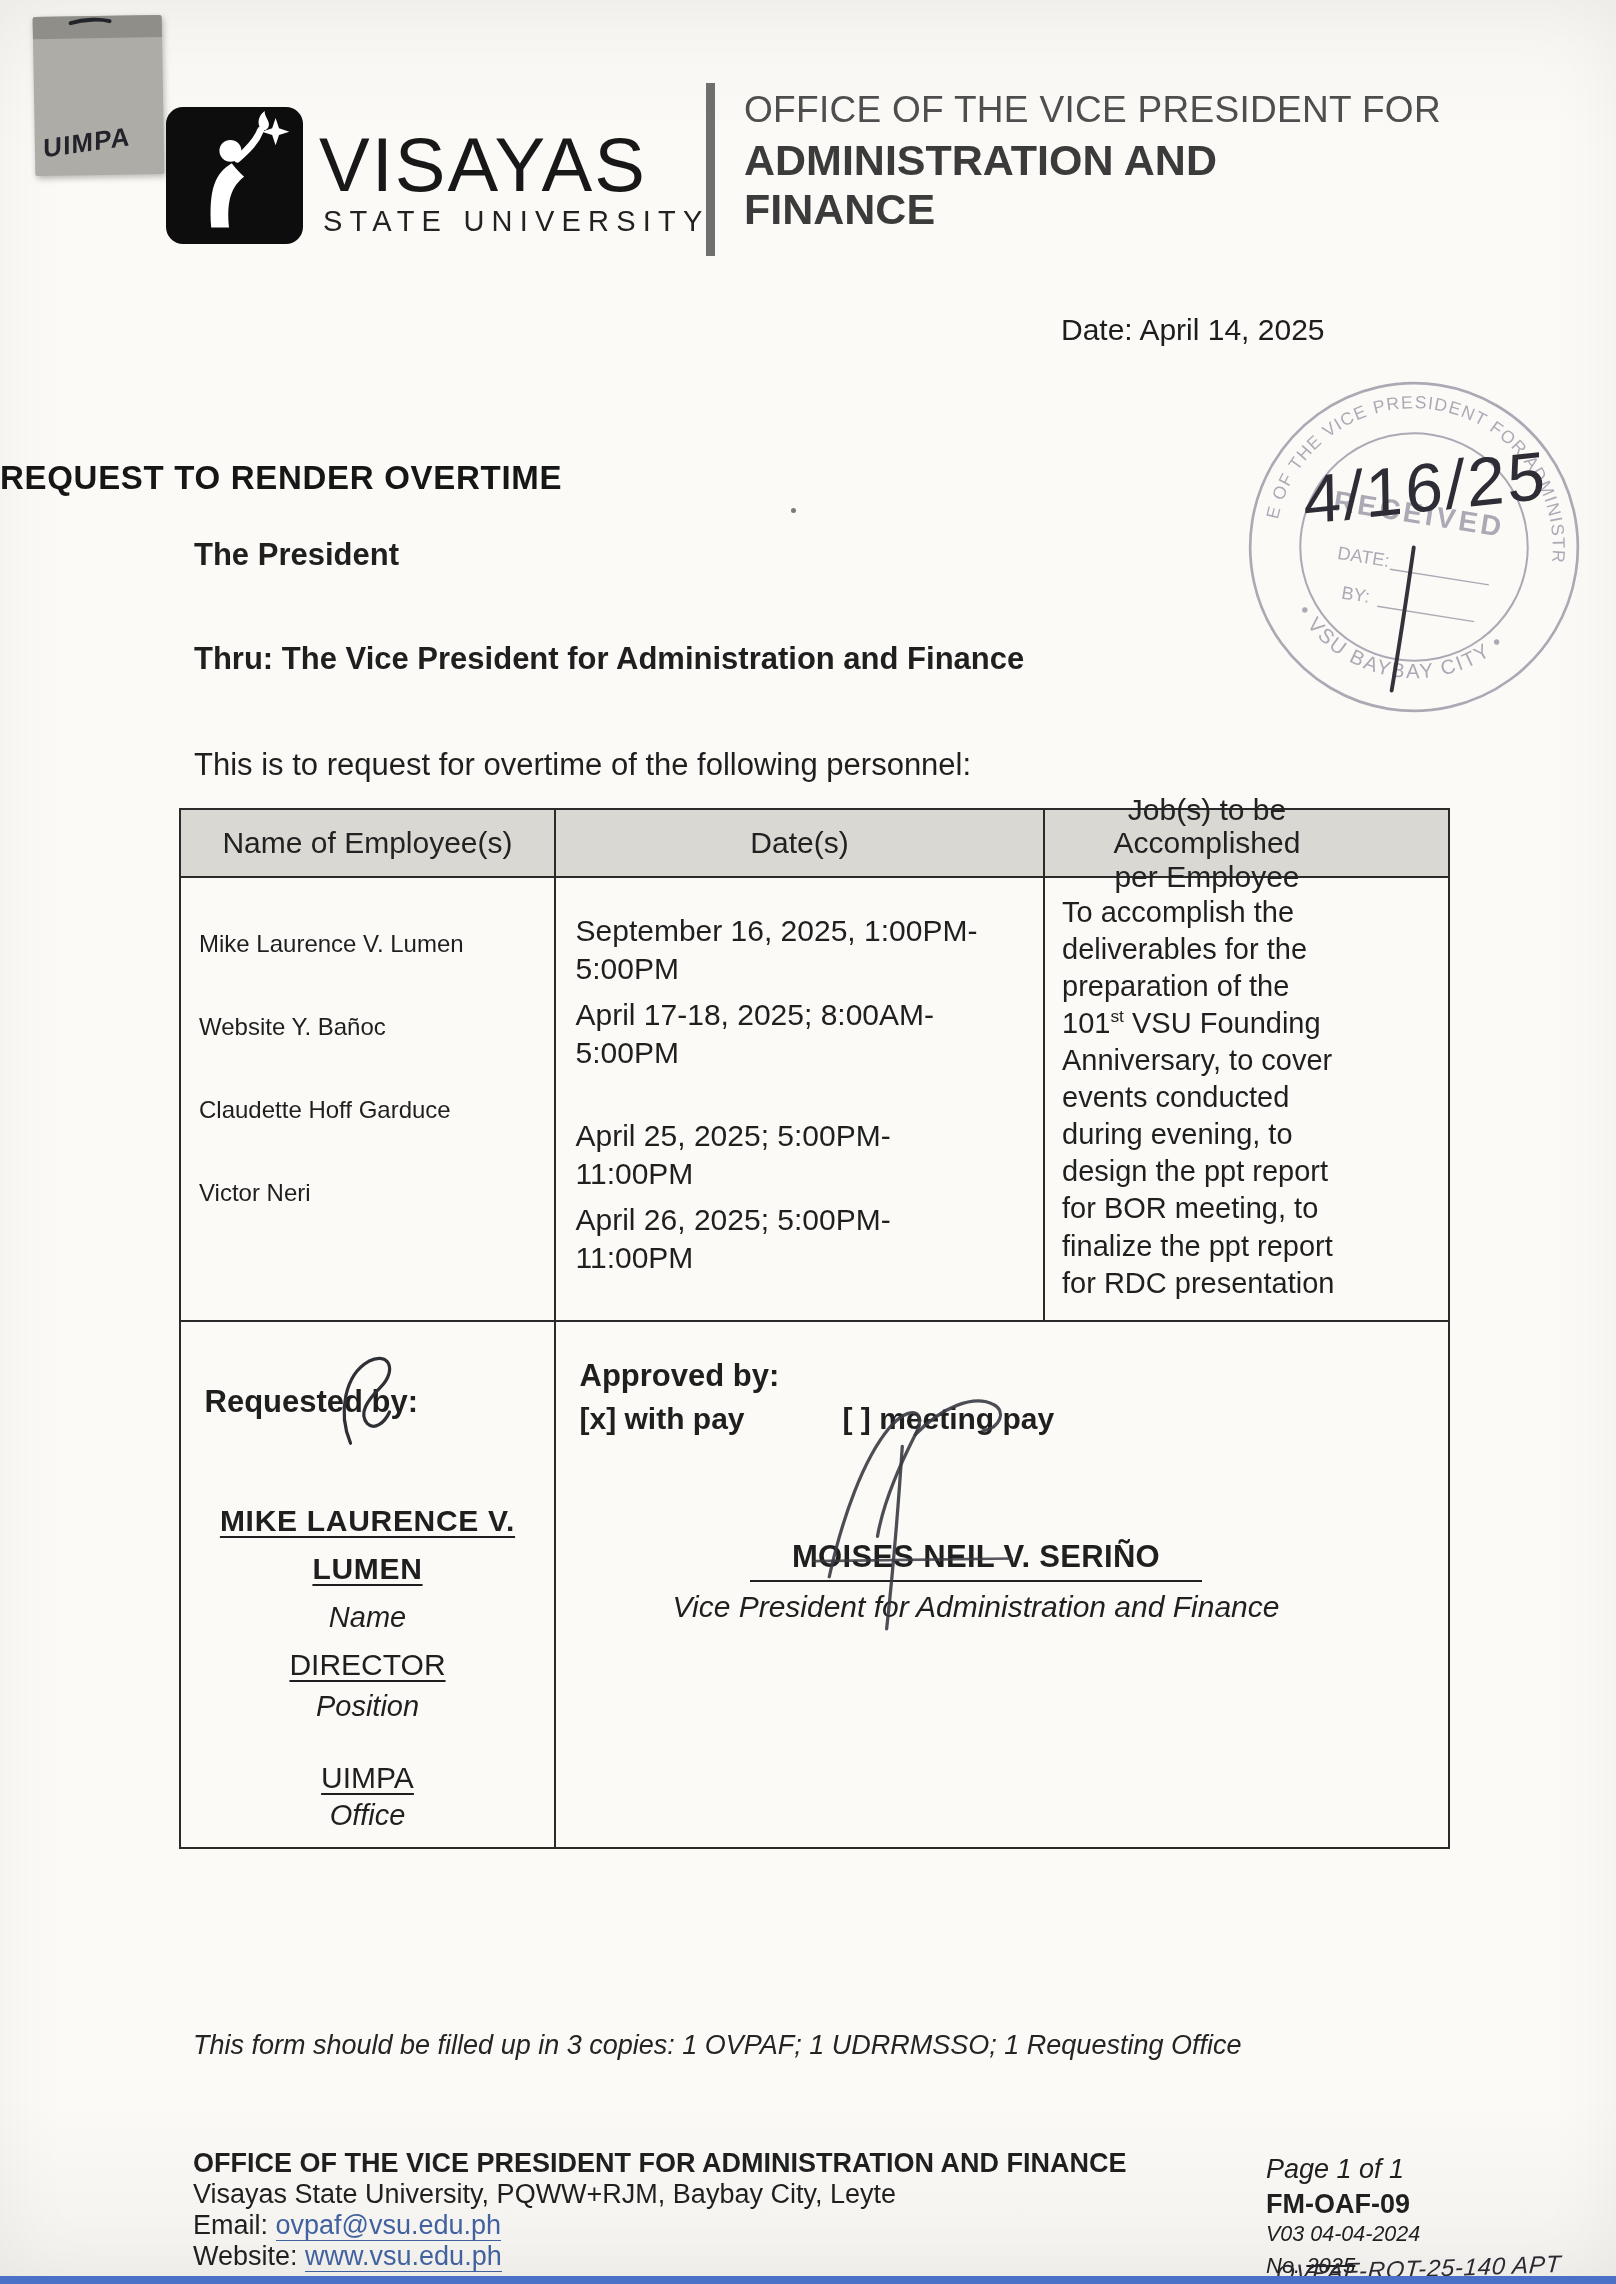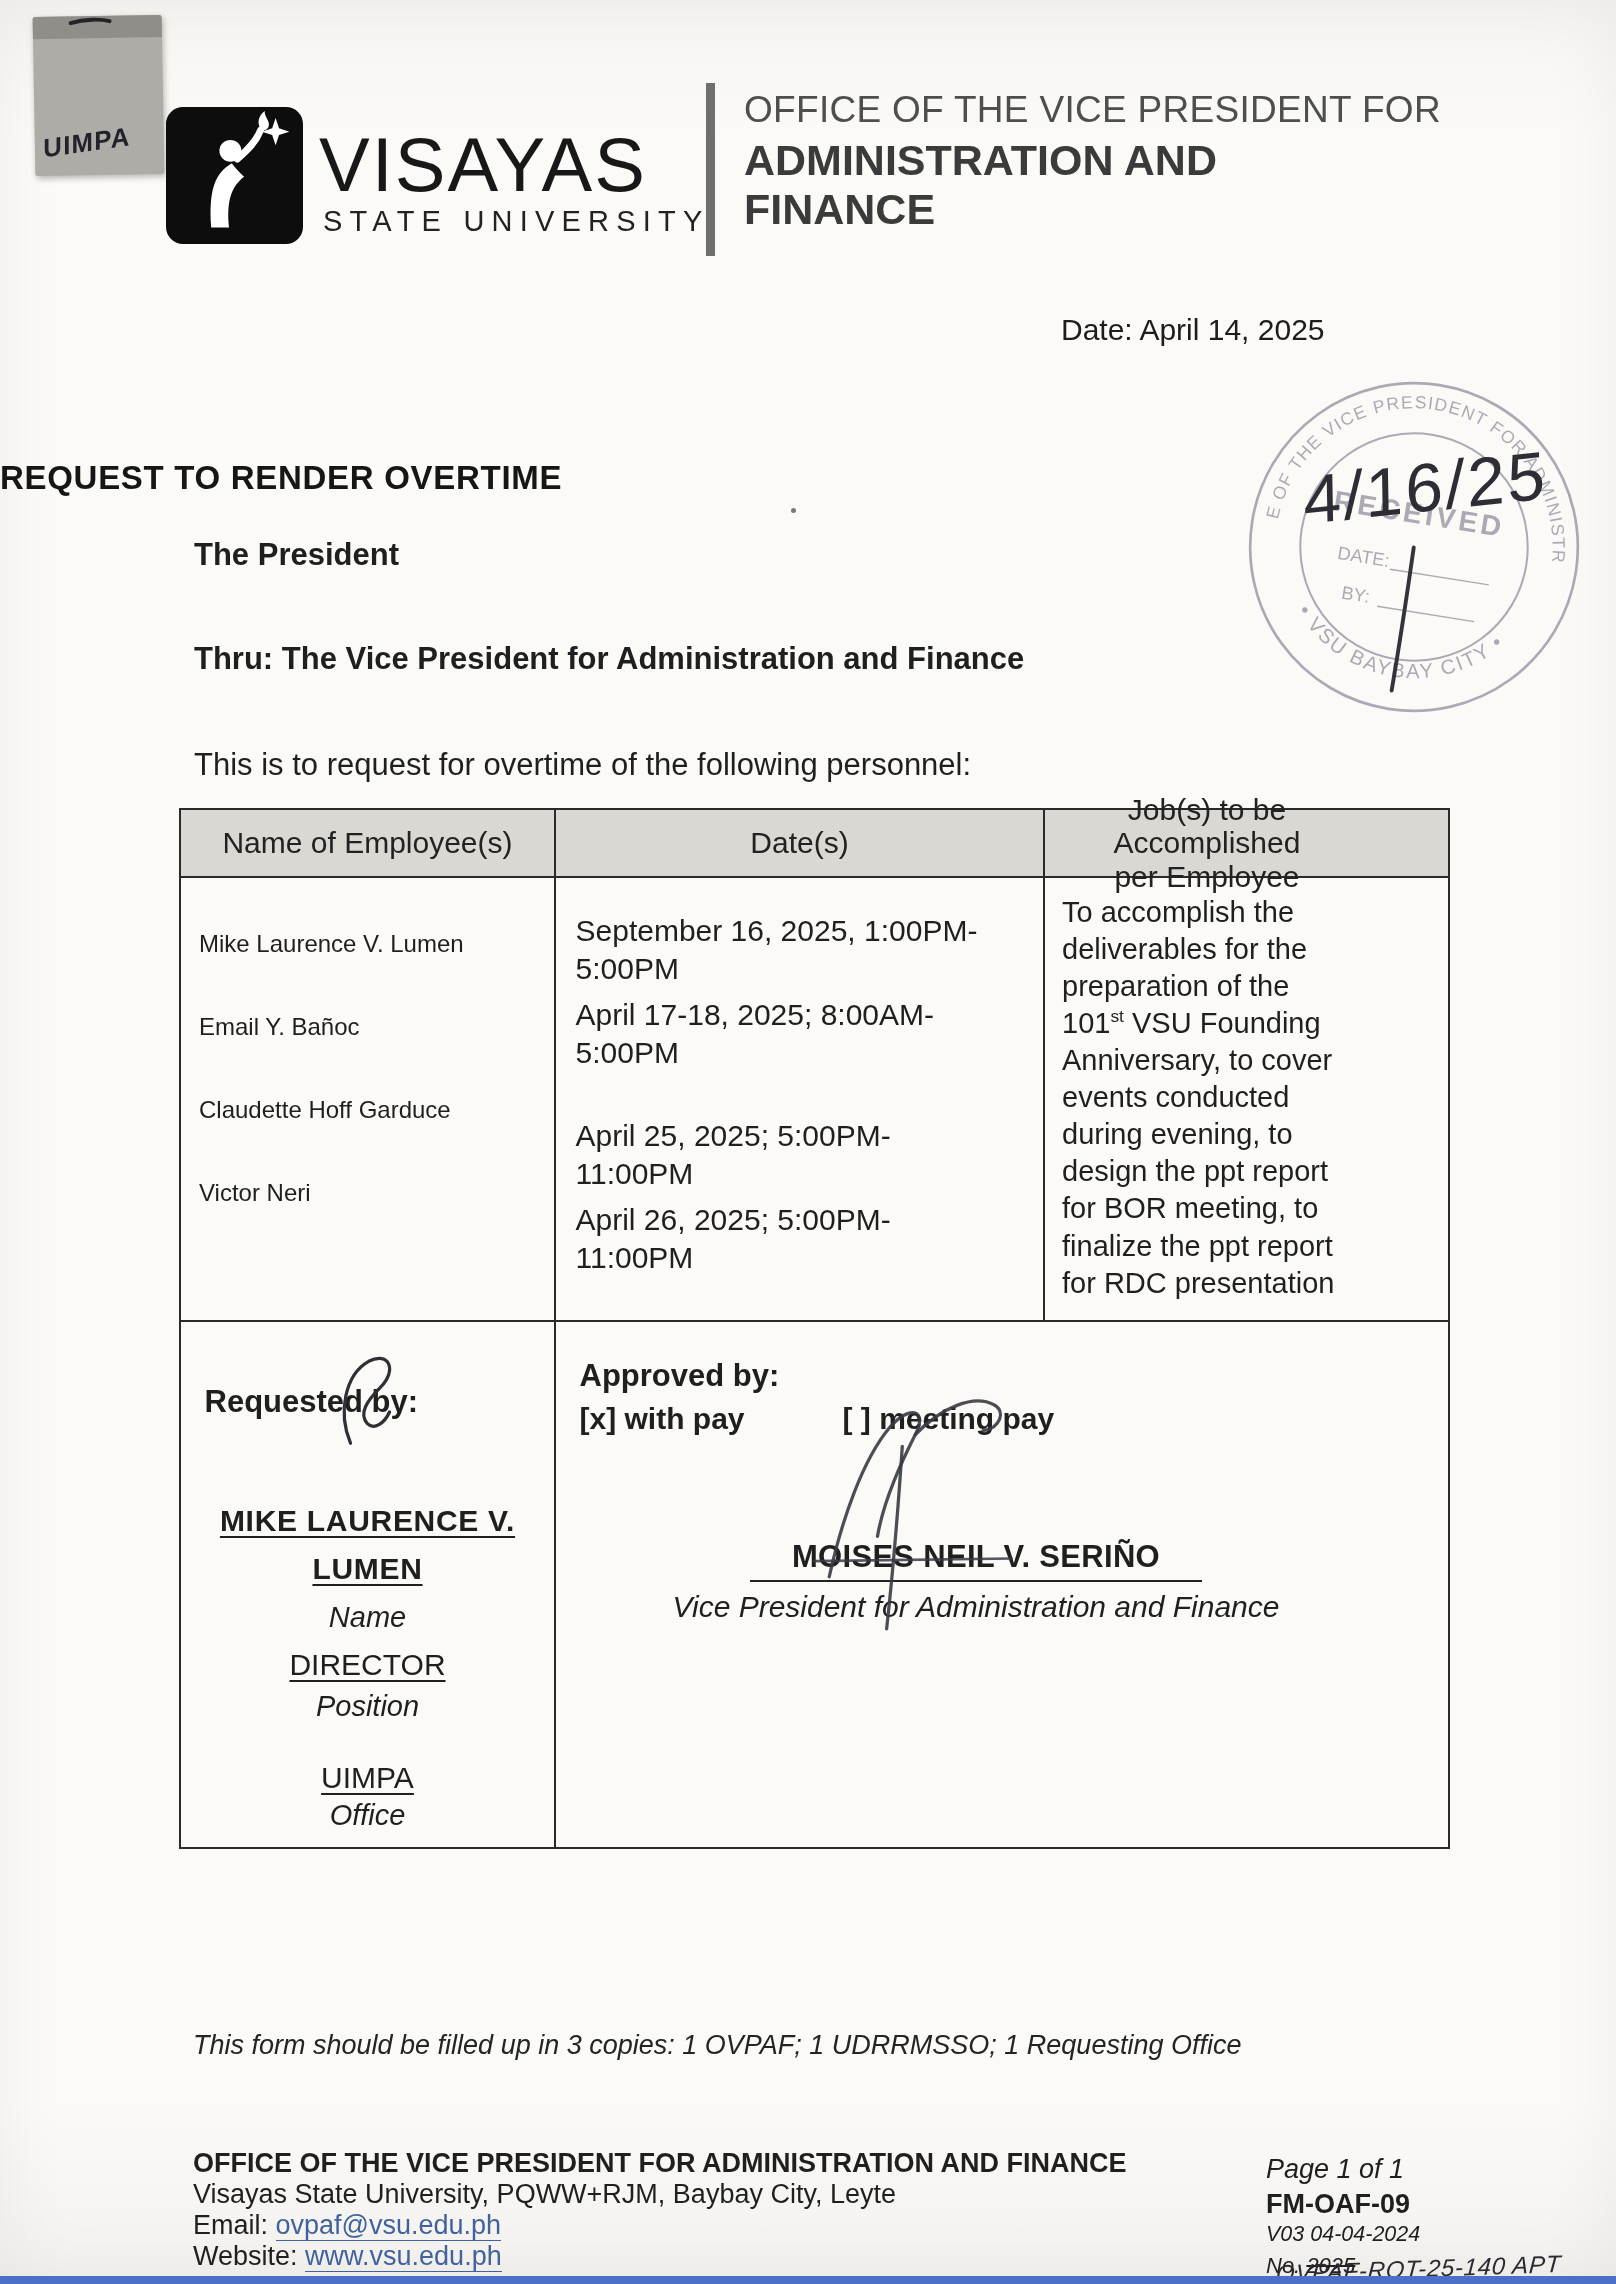--- a/index.html
+++ b/index.html
@@ -172,21 +172,21 @@
       <div class="t-cell hdr-cell c2">Date(s)</div>
       <div class="t-cell hdr-cell c3 last">
         <div>Job(s) to be Accomplished</div>
         <div>per Employee</div>
       </div>
     </div>
 
     <div class="t-row body-row">
       <div class="t-cell c1 names-cell">
         <div class="name-line">Mike Laurence V. Lumen</div>
-        <div class="name-line">Email Y. Bañoc</div>
+        <div class="name-line">Website Y. Bañoc</div>
         <div class="name-line">Claudette Hoff Garduce</div>
         <div class="name-line">Victor Neri</div>
       </div>
       <div class="t-cell c2 dates-cell">
         <div class="date-line-item d1">September 16, 2025, 1:00PM-5:00PM</div>
         <div class="date-line-item d2">April 17-18, 2025; 8:00AM-5:00PM</div>
         <div class="date-line-item d3">April 25, 2025; 5:00PM-11:00PM</div>
         <div class="date-line-item">April 26, 2025; 5:00PM-11:00PM</div>
       </div>
       <div class="t-cell c3 last job-cell">

